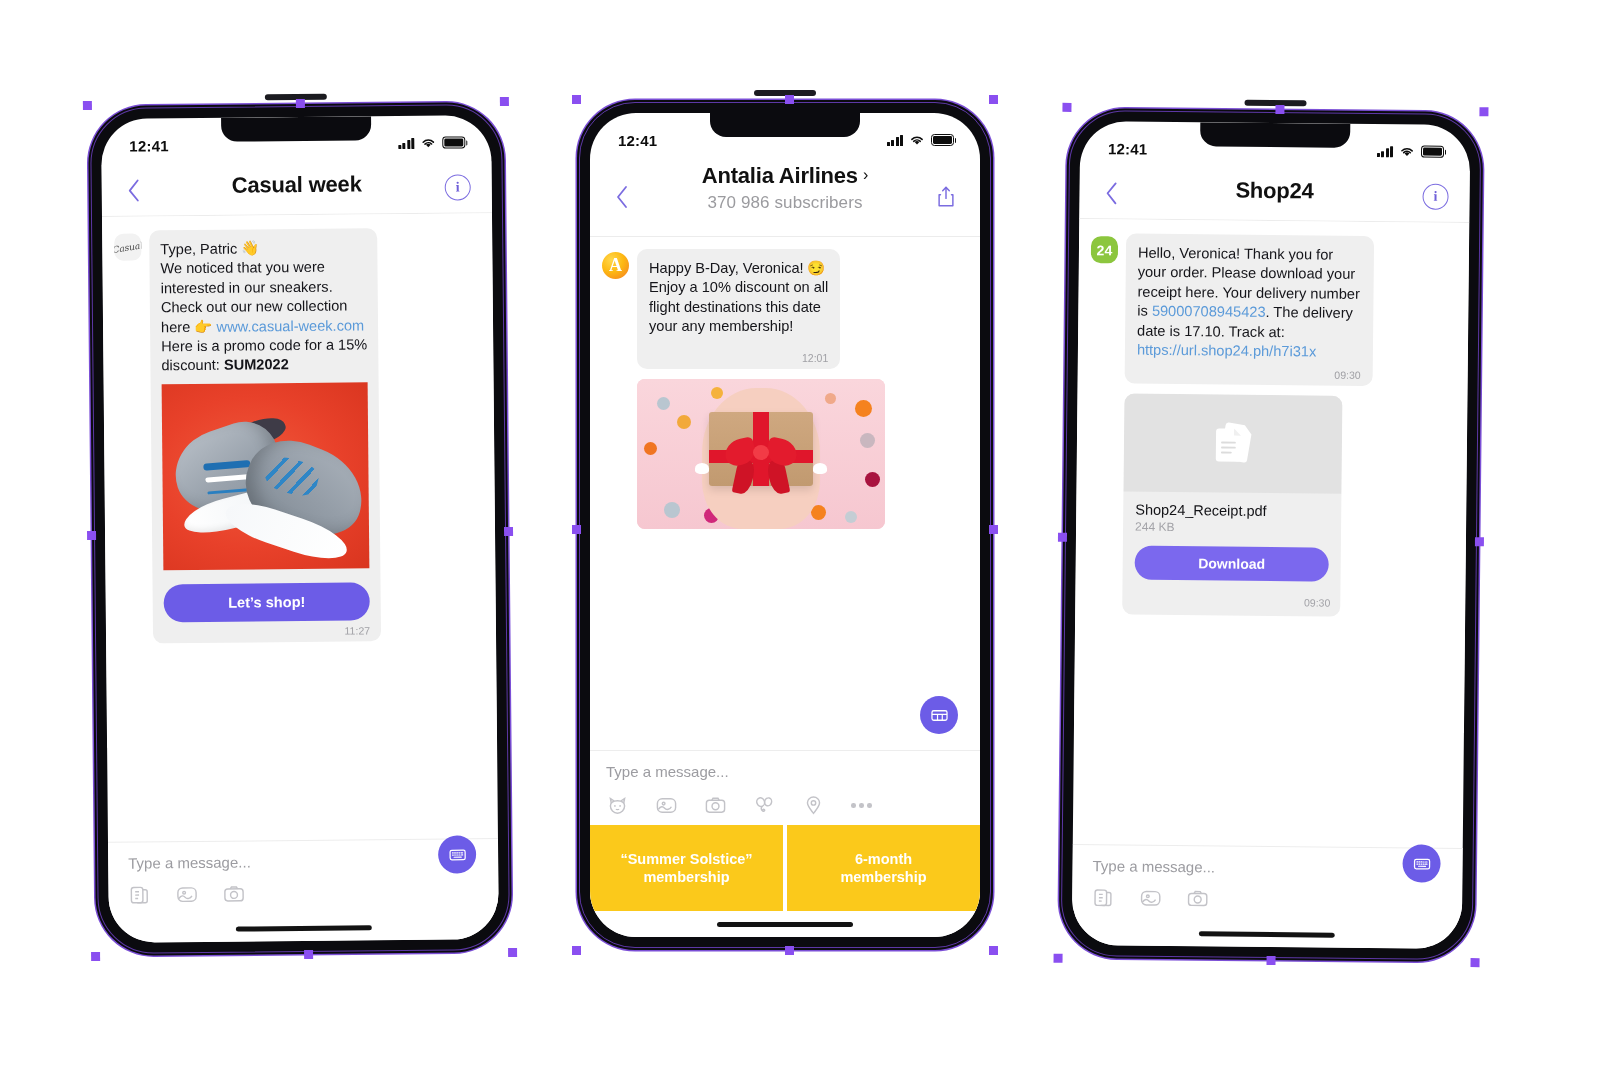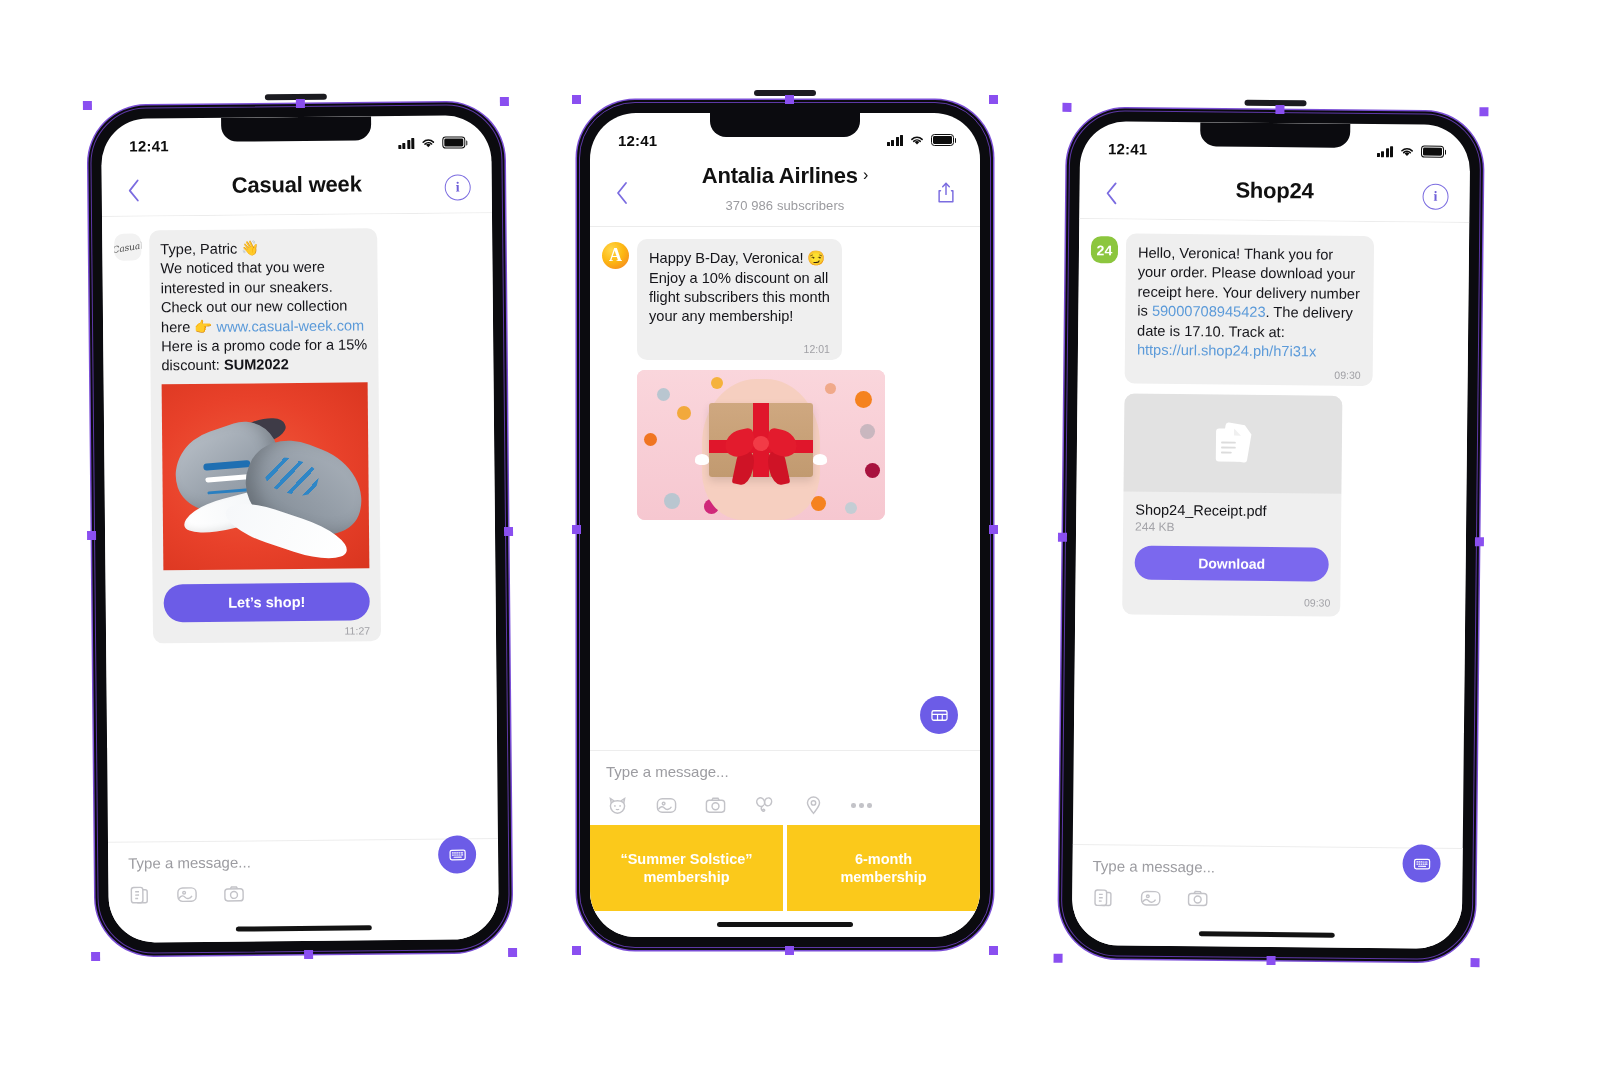--- a/index.html
+++ b/index.html
@@ -63,21 +63,21 @@
 
   
   .navbar{
     flex:0 0 auto; position:relative;
     display:flex; align-items:center; justify-content:center;
     padding: 4px 20px 12px; min-height:52px;
     border-bottom:1px solid #ececec; background:#fff;
   }
   .nav-titles{ display:flex; flex-direction:column; align-items:center; line-height:1.15; }
   .nav-title{ font-size:22px; font-weight:700; color:#111; letter-spacing:-.2px; white-space:nowrap;}
-  .nav-sub{ font-size:13px; color:#9b9b9f; margin-top:11px; letter-spacing:.1px;}
+  .nav-sub{ font-size:17px; color:#9b9b9f; margin-top:5px; letter-spacing:.1px;}
   .nav-chevron{ font-size:16px; font-weight:500; color:#111; margin-left:5px; }
   .back-btn{
     position:absolute; left:18px; top:50%; transform:translateY(-50%);
     width:26px;height:26px; display:flex;align-items:center;justify-content:center;
   }
   .back-btn svg{ width:17px;height:26px; }
   .nav-right{
     position:absolute; right:20px; top:50%; transform:translateY(-50%);
     width:28px;height:28px;display:flex;align-items:center;justify-content:center;
   }
@@ -352,21 +352,21 @@
             <path d="M8 10.6 5.6 8.1a3.4 3.4 0 0 1 4.8 0z" fill="#0d0d0d"></path>
             <path d="M2.9 5.4a7.3 7.3 0 0 1 10.2 0" stroke="#0d0d0d" stroke-width="1.6" fill="none" stroke-linecap="round"></path>
             <path d="M4.7 7.3a4.8 4.8 0 0 1 6.6 0" stroke="#0d0d0d" stroke-width="1.6" fill="none" stroke-linecap="round"></path>
           </svg>
           <span class="batt">
               <span></span>
             </span>
         </div>
       </div>
 
-      <div class="navbar" style="padding-bottom:12px;">
+      <div class="navbar" style="padding-bottom:23px;">
         <div class="back-btn">
           <svg viewBox="0 0 17 26">
               <path d="M13 3 5 13l8 10" stroke="#7b6ce0" stroke-width="1.8" fill="none" stroke-linecap="round" stroke-linejoin="round"></path>
             </svg>
         </div>
         <div class="nav-titles">
           <div style="display:flex;align-items:center;">
             <span class="nav-title">Antalia Airlines</span>
             <span class="nav-chevron">›</span>
           </div>
@@ -383,21 +383,21 @@
 
       <div class="chat" style="padding:12px 16px 0 12px;">
         <div class="msg-row">
           <div class="avatar av-antalia">
             <span>A</span>
           </div>
           <div class="bubble" style="max-width:250px;">
             <div class="text">
               <span>Happy B-Day, Veronica! </span><span>😏</span><br>
               <span>Enjoy a 10% discount on all</span><br>
-              <span>flight subscribers this month</span><br>
+              <span>flight destinations this date</span><br>
               <span>your any membership!</span>
             </div>
             <div class="time" style="margin-top:16px;">12:01</div>
           </div>
         </div>
 
         <div style="padding-left:35px;">
           <div class="gift">
             <div class="bg"></div>
             <span class="dot" style="left:8%;top:12%;width:13px;height:13px;background:#b9c6d0;"></span>

